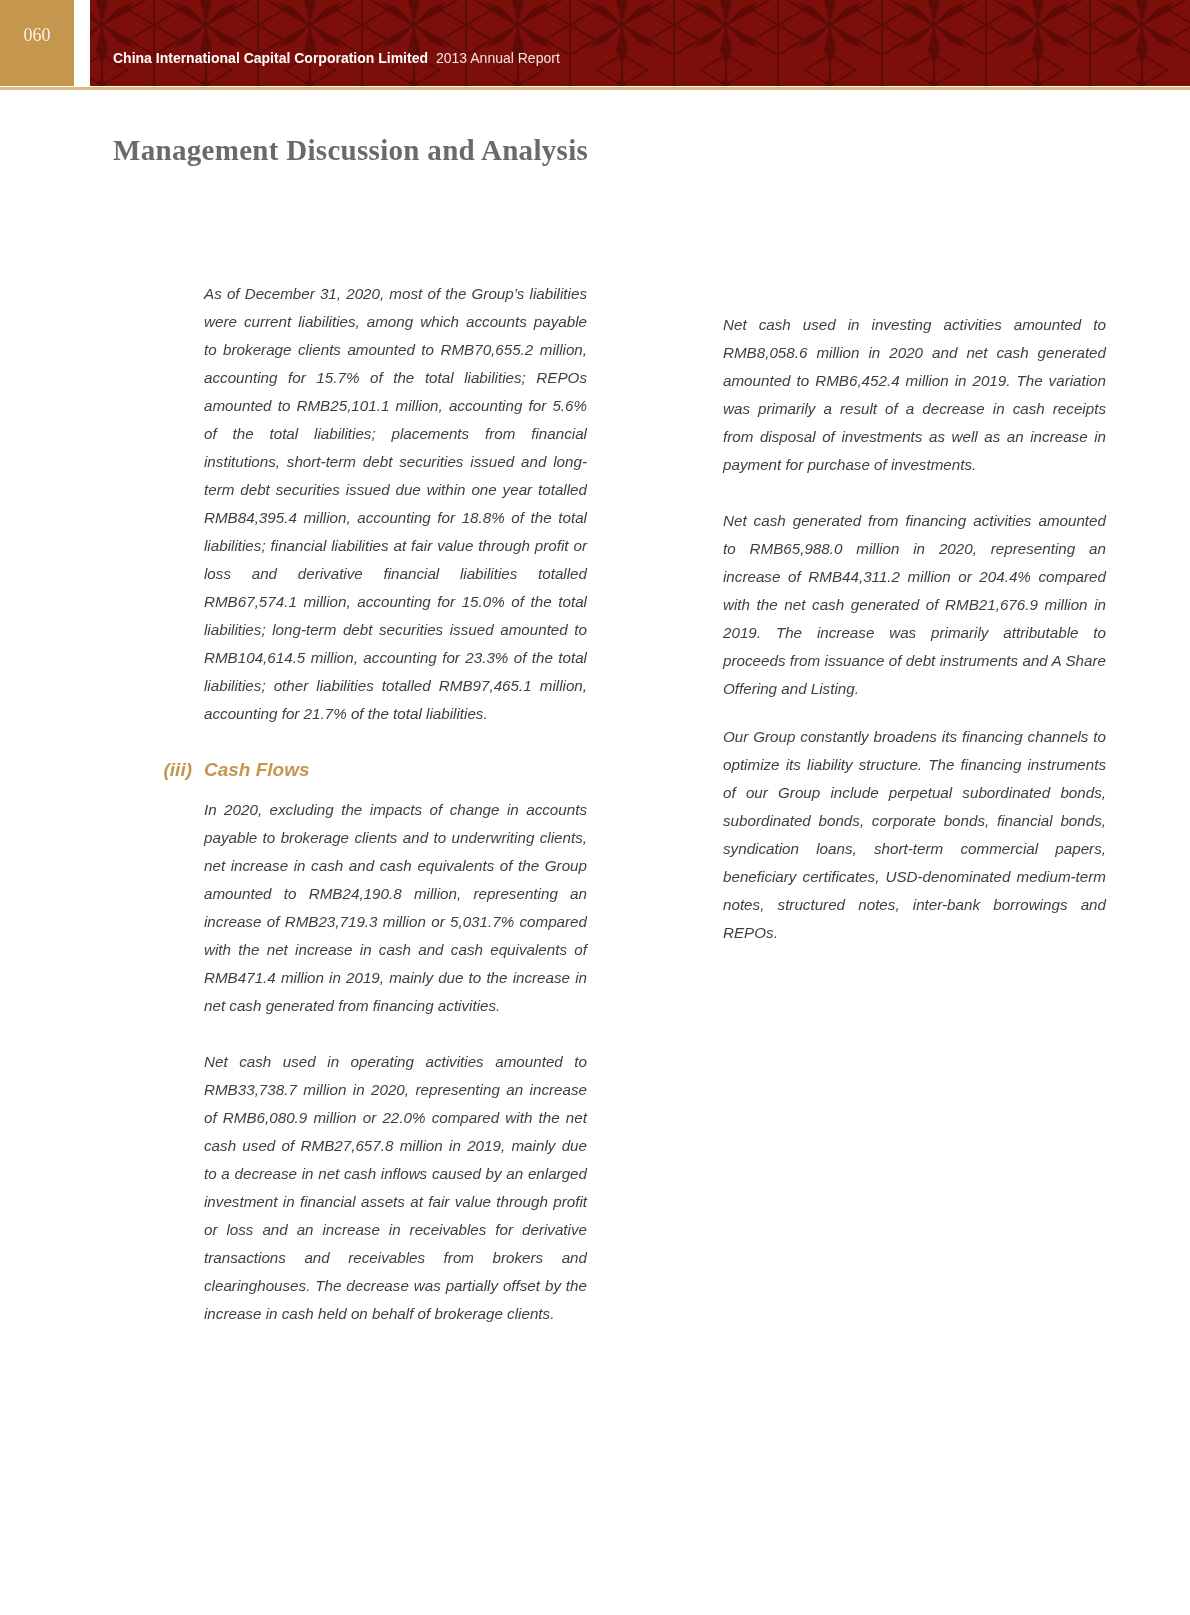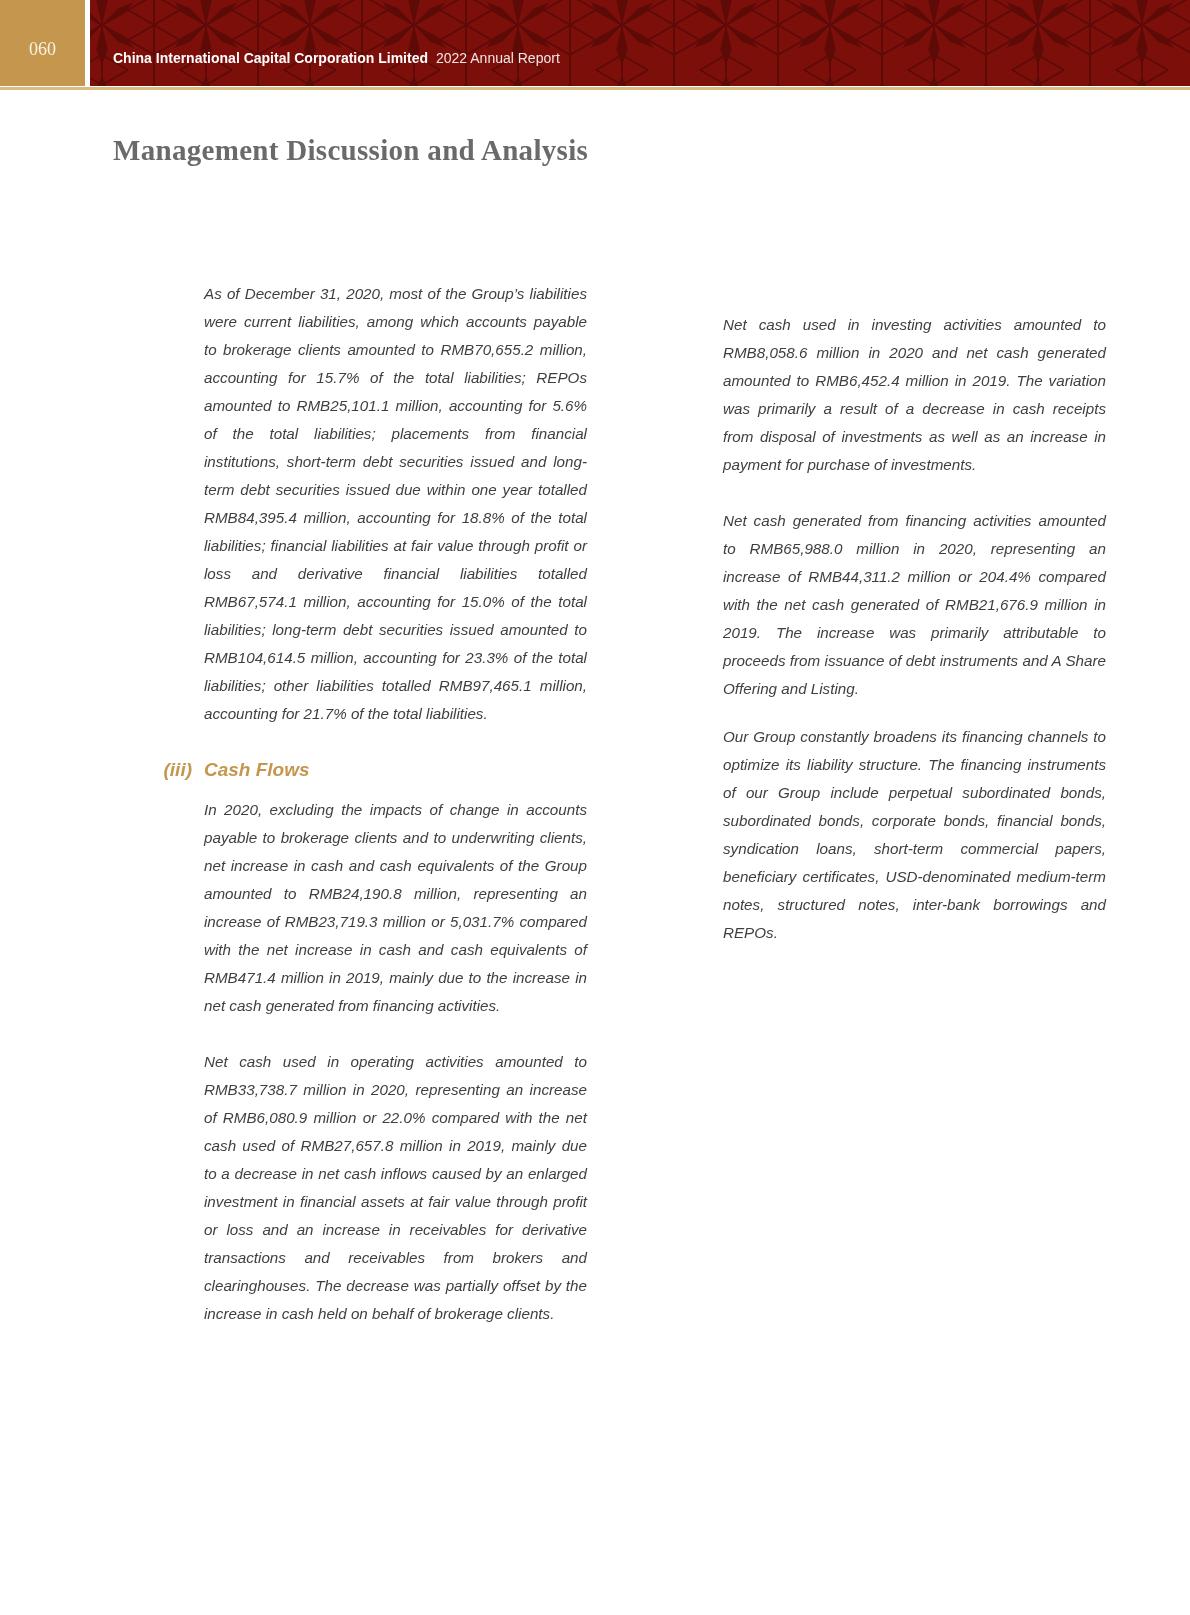--- a/index.html
+++ b/index.html
@@ -1,24 +1,24 @@
 <!DOCTYPE html>
 <html><head>
   <meta charset="utf-8">
   <style>
     * { margin: 0; padding: 0; box-sizing: border-box; }
     html, body { width: 1190px; height: 1615px; background: #ffffff; }
     body { position: relative; overflow: hidden; font-family: "Liberation Sans", "DejaVu Sans", sans-serif; color: #3a3a3a; }
 
     .header { position: absolute; left: 0; top: 0; width: 1190px; height: 90px; }
     .page-num-box {
-      position: absolute; left: 0; top: 0; width: 85px; height: 86px;
+      position: absolute; left: 0; top: 0; width: 74px; height: 86px;
       background: #c4964e; color: #fbf3e4;
       font-family: "Liberation Serif", "DejaVu Serif", serif; font-size: 18px;
-      display: flex; align-items: flex-end; justify-content: center; padding-bottom: 26px;
+      display: flex; align-items: flex-end; justify-content: center; padding-bottom: 40px;
     }
     .banner {
       position: absolute; left: 90px; top: 0; width: 1100px; height: 86px;
       background-color: #7d0f0b;
       overflow: hidden;
     }
     .banner svg { position: absolute; left: 0; top: 0; }
     .banner-text {
       position: absolute; left: 23px; top: 50px; font-size: 14px; color: #ffffff; white-space: nowrap;
     }
@@ -69,21 +69,21 @@
             <path d="M52 45 L30 34 L20 22 L36 28 Z"></path>
             <path d="M52 45 L74 34 L84 22 L68 28 Z"></path>
             <path d="M52 45 L30 56 L20 68 L36 62 Z"></path>
             <path d="M52 45 L74 56 L84 68 L68 62 Z"></path>
           </g>
         </pattern>
       </defs>
       <rect width="1100" height="86" fill="url(#asanoha)"></rect>
     </svg>
     <div class="banner-text">
-      <span class="company">China International Capital Corporation Limited</span><span class="report">2022 Annual Report</span>
+      <span class="company">China International Capital Corporation Limited</span><span class="report">2013 Annual Report</span>
     </div>
   </div>
   <div class="gold-rule"></div>
 </div>
 
 <h1 class="page-title">Management Discussion and Analysis</h1>
 
 <div class="col left-col">
   <p>As of December 31, 2020, most of the Group’s liabilities were current liabilities, among which accounts payable to brokerage clients amounted to RMB70,655.2 million, accounting for 15.7% of the total liabilities; REPOs amounted to RMB25,101.1 million, accounting for 5.6% of the total liabilities; placements from financial institutions, short-term debt securities issued and long-term debt securities issued due within one year totalled RMB84,395.4 million, accounting for 18.8% of the total liabilities; financial liabilities at fair value through profit or loss and derivative financial liabilities totalled RMB67,574.1 million, accounting for 15.0% of the total liabilities; long-term debt securities issued amounted to RMB104,614.5 million, accounting for 23.3% of the total liabilities; other liabilities totalled RMB97,465.1 million, accounting for 21.7% of the total liabilities.</p>
   <div class="section-heading">

